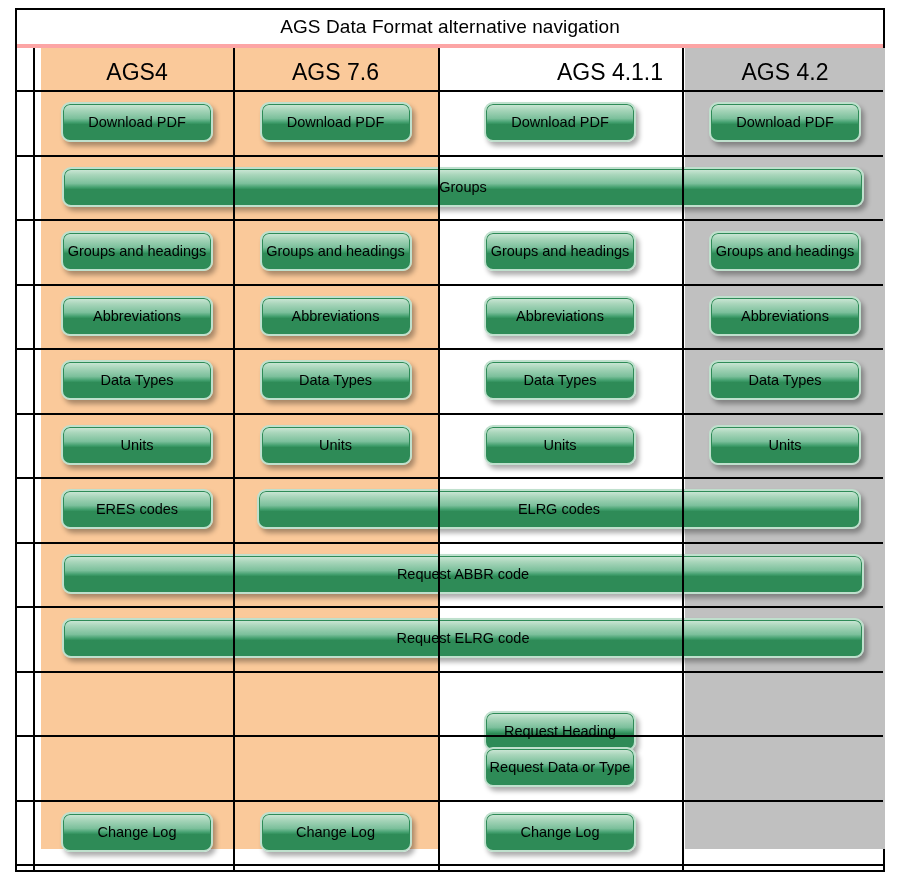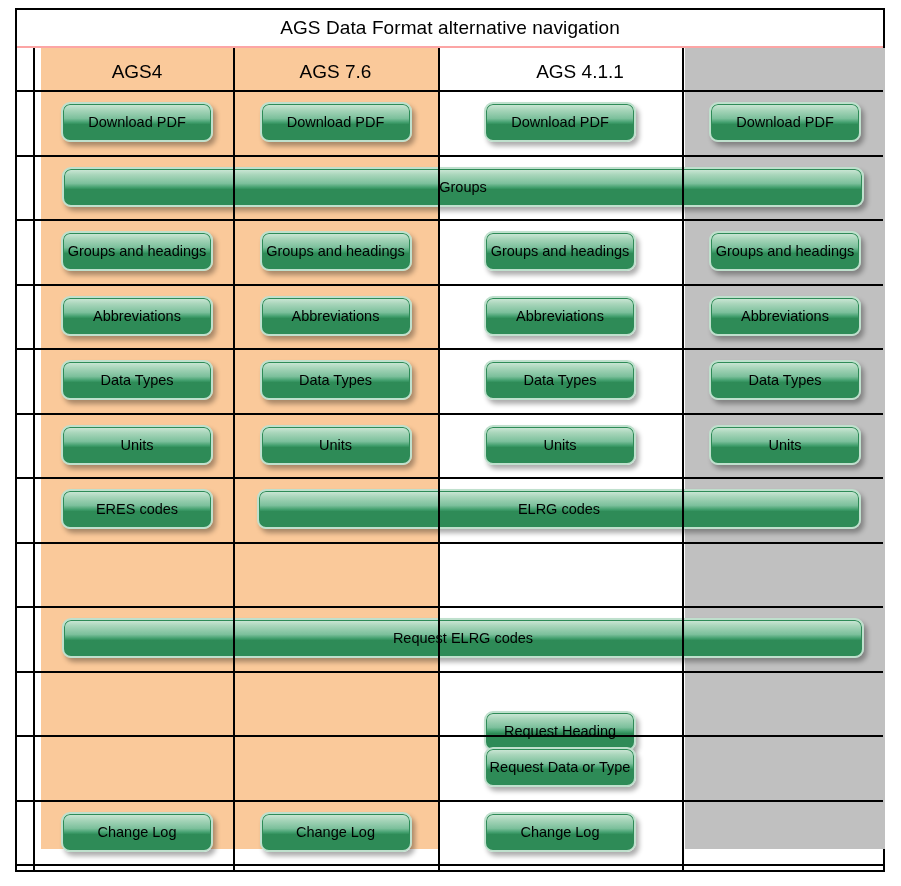--- a/index.html
+++ b/index.html
@@ -27,21 +27,21 @@
     background: #ffffff;
   }
 
   
   .title-row {
     position: absolute;
     left: 0;
     top: 0;
     width: 100%;
     height: 38px;
-    border-bottom: 2px solid #fca5a5;
+    border-bottom: 4px solid #fca5a5;
     box-sizing: border-box;
     display: flex;
     align-items: center;
     justify-content: center;
   }
   .title-text {
     font-size: 19px;
     color: #000000;
     letter-spacing: 0.1px;
     white-space: nowrap;
@@ -94,27 +94,27 @@
   }
 
   
   .hcell {
     position: absolute;
     top: 0;
     height: 48px;
     display: flex;
     align-items: center;
     justify-content: center;
-    font-size: 19px;
+    font-size: 23px;
     color: #000000;
     z-index: 2;
   }
   .hcell.c0 { left: 24px;  width: 192px; }
   .hcell.c1 { left: 216px; width: 205px; }
-  .hcell.c2 { left: 401px; width: 244px; padding-left: 40px; }
+  .hcell.c2 { left: 431px; width: 244px; padding-left: 40px; }
   .hcell.c3 { left: 668px; width: 200px; }
 
   
   .slot {
     position: absolute;
     display: flex;
     align-items: center;
     justify-content: center;
     z-index: 2;
   }
@@ -171,20 +171,21 @@
   <div class="vline g0"></div>
   <div class="vline g1"></div>
   <div class="vline g2"></div>
   <div class="vline g3"></div>
 
   <div class="rows" id="rows-root">
 
     <div class="hcell c0">AGS4</div>
     <div class="hcell c1">AGS 7.6</div>
     <div class="hcell c2">AGS 4.1.1</div>
+    <div class="hcell c3">AGS 4.2</div>
   <div class="hline" style="top: 42px;"></div>
       <div class="hline" style="top: 106.5px;"></div>
       <div class="slot" style="left: 24px; top: 42px; width: 192px; height: 64.5px;">
         <div class="btn w-small" role="button">
           <span class="btn-label">Download PDF</span>
         </div>
       </div>
       <div class="slot" style="left: 216px; top: 42px; width: 205px; height: 64.5px;">
         <div class="btn w-small" role="button">
           <span class="btn-label">Download PDF</span>
@@ -295,24 +296,29 @@
         <div class="btn w-span3" role="button">
           <span class="btn-label">ELRG codes</span>
         </div>
       </div>
       <div class="slot" style="left: 24px; top: 429px; width: 192px; height: 64.5px;">
         <div class="btn w-small" role="button">
           <span class="btn-label">ERES codes</span>
         </div>
       </div>
       <div class="hline" style="top: 558px;"></div>
+      <div class="slot" style="left: 24px; top: 493.5px; width: 844px; height: 64.5px;">
+        <div class="btn w-wide" role="button">
+          <span class="btn-label">Request ABBR code</span>
+        </div>
+      </div>
       <div class="hline" style="top: 622.5px;"></div>
       <div class="slot" style="left: 24px; top: 558px; width: 844px; height: 64.5px;">
         <div class="btn w-wide" role="button">
-          <span class="btn-label">Request ELRG codes</span>
+          <span class="btn-label">Request ELRG code</span>
         </div>
       </div>
       <div class="hline" style="top: 687px;"></div>
       <div class="slot" style="left: 421px; top: 651px; width: 244px; height: 64.5px;">
         <div class="btn w-small" role="button">
           <span class="btn-label">Request Heading</span>
         </div>
       </div>
       <div class="hline" style="top: 751.5px;"></div>
       <div class="slot" style="left: 421px; top: 687px; width: 244px; height: 64.5px;">

